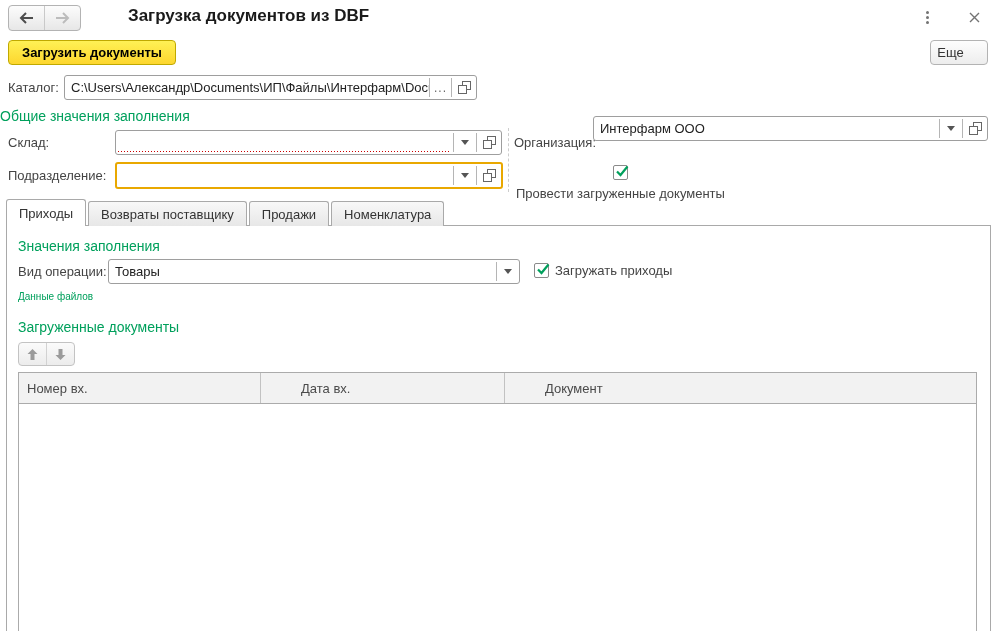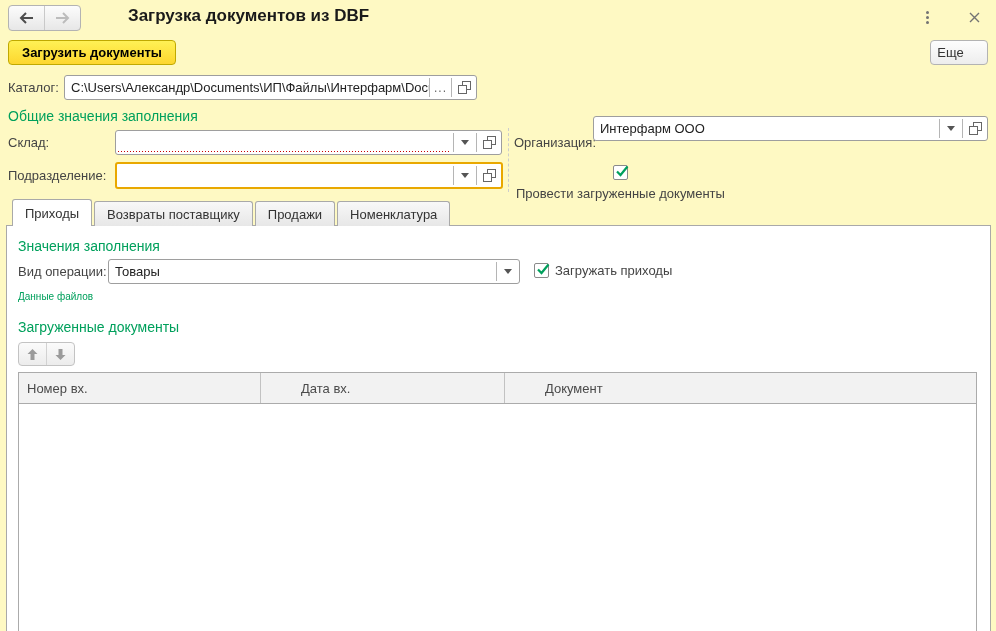--- a/index.html
+++ b/index.html
@@ -1,18 +1,18 @@
 <!DOCTYPE html>
 <html><head>
 <meta charset="utf-8">
 <style>
   * { margin:0; padding:0; box-sizing:border-box; }
   html,body { background:#e9e9e9; }
   #app {
-    position:relative; width:996px; height:631px; background:#fef9c3;
+    position:relative; width:996px; height:631px; background:#ffffff;
     font-family:"Liberation Sans", sans-serif; font-size:13px; color:#333;
     overflow:hidden; margin:0 auto;
   }
   .abs { position:absolute; }
 
   
   .nav-group { left:8px; top:5px; height:26px; display:flex; align-items:stretch;
     border:1px solid #b3b3b3; border-radius:4px;
     background:linear-gradient(#fcfcfc,#e7e7e7); overflow:hidden; }
   .nav-btn { width:35px; display:flex; align-items:center; justify-content:center; cursor:pointer; }
@@ -54,21 +54,21 @@
   .sec-title { color:#00a05c; font-size:14px; white-space:nowrap; }
   .sec-link { color:#00a05c; font-size:10px; cursor:pointer; white-space:nowrap; }
 
   
   .chk { display:flex; align-items:center; gap:6px; cursor:pointer; }
   .chk-box { width:15px; height:15px; background:#fff; border:1px solid #8a8a8a; border-radius:2px;
     position:relative; flex:0 0 auto; }
   .chk-box svg { position:absolute; left:1px; top:-1px; }
 
   
-  .tabs { left:12px; top:200px; display:flex; align-items:flex-end; height:26px; z-index:3; }
+  .tabs { left:6px; top:200px; display:flex; align-items:flex-end; height:26px; z-index:3; }
   .tab { height:25px; padding:0 12px; display:flex; align-items:center; white-space:nowrap;
     border:1px solid #a9a9a9; border-bottom:none; border-radius:3px 3px 0 0; margin-right:2px;
     background:linear-gradient(#f8f8f8,#e7e7e7); color:#333; cursor:pointer; }
   .tab.active { height:27px; background:#fff; font-weight:normal; position:relative; z-index:4; }
   .tab-panel { left:6px; top:225px; width:985px; height:406px; background:#fff;
     border:1px solid #a9a9a9; border-bottom:none; z-index:1; }
 
   
   .move-group { left:18px; top:342px; height:24px; display:flex; border:1px solid #c3c3c3;
     border-radius:4px; background:linear-gradient(#fbfbfb,#ececec); overflow:hidden; z-index:2; }
@@ -134,21 +134,21 @@
     <div class="seg-btn seg-dots">...</div>
     <div class="seg-sep"></div>
     <div class="seg-btn seg-open">
       <svg width="13" height="13" viewBox="0 0 13 13">
         <rect x="4.5" y="0.5" width="8" height="8" fill="none" stroke="#666"></rect>
         <rect x="0.5" y="4.5" width="8" height="8" fill="#fff" stroke="#666"></rect>
       </svg>
     </div>
   </div>
 
-  <div class="abs sec-title" style="left:8px; top:108px;">Общие значения заполнения</div>
+  <div class="abs sec-title" style="left:0; top:108px;">Общие значения заполнения</div>
 
   <div class="abs label" style="left:8px; top:135px;">Склад:</div>
   <div class="abs field" style="left:115px; top:130px; width:387px;">
     <div class="field-text">
       <span class="req-underline"></span>
     </div>
     <div class="seg-sep"></div>
     <div class="seg-btn seg-arrow">
       <svg width="8" height="5" viewBox="0 0 8 5">
           <path d="M0 0 H8 L4 5 Z" fill="#555"></path>

